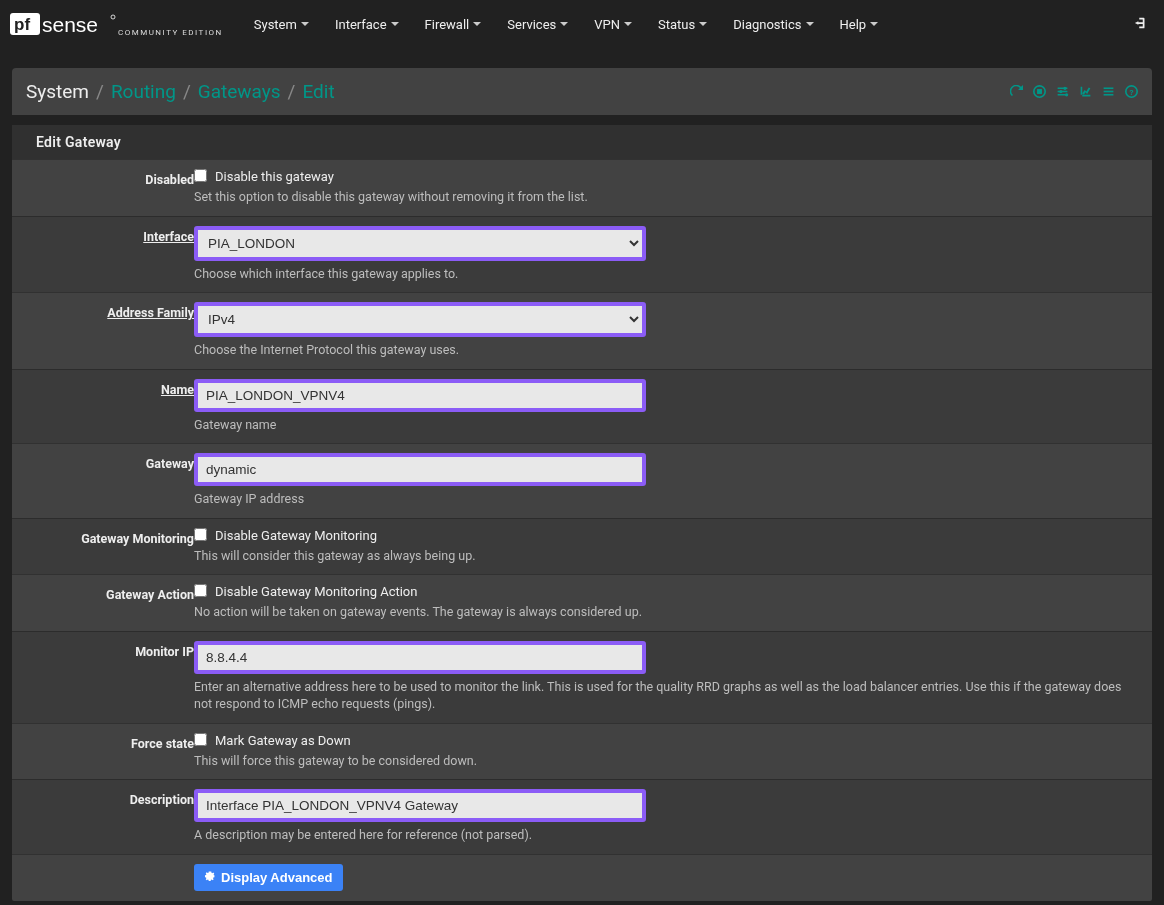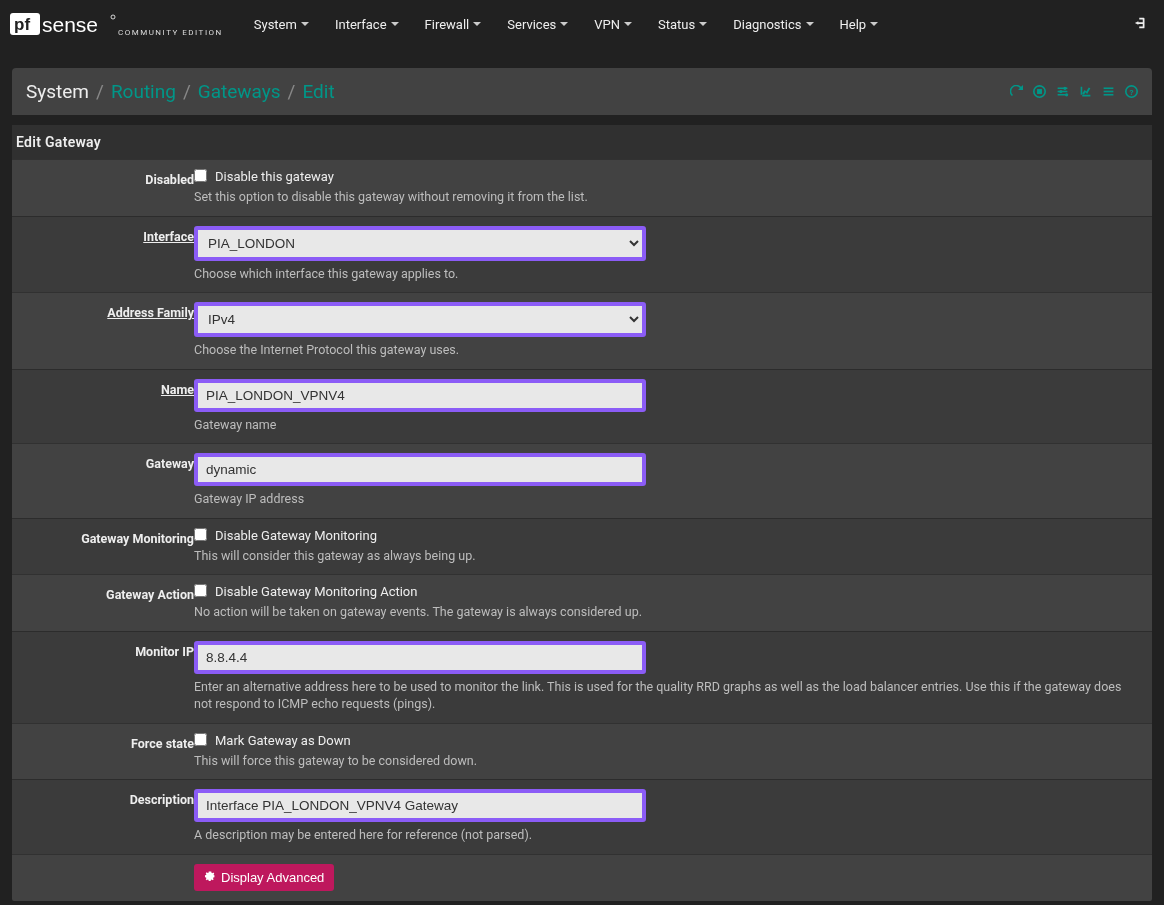--- a/index.html
+++ b/index.html
@@ -64,21 +64,21 @@
   .header-icons{margin-left:auto;display:flex;gap:10px;color:var(--link);align-items:center;}
   .header-icons span{cursor:pointer;display:inline-flex;}
   
   .panel{
     margin:10px 12px 0 12px;
     background:var(--panel-bg);
     border-radius:2px;
   }
   .panel-title{
     background:var(--panel-header);
-    padding:9px 4px;
+    padding:9px 24px;
     font-size:14px;font-weight:600;
     letter-spacing:.3px;
   }
   .form-row{
     display:flex;align-items:flex-start;
     padding:9px 12px 10px 12px;
     border-top:1px solid rgba(0,0,0,.25);
   }
   .form-row.alt{background:var(--row-alt);}
   .form-label{
@@ -104,21 +104,21 @@
   }
   select.form-control{
     padding:5px 6px;
   }
   .btn{
     display:inline-flex;align-items:center;gap:5px;
     padding:6px 10px;
     border:none;border-radius:3px;
     font-size:13px;color:#fff;cursor:pointer;
   }
-  .btn-primary{background:#be185d;}
+  .btn-primary{background:#3b82f6;font-weight:bold;}
   .btn-success{background:var(--btn-success);}
   .save-row{
     margin:12px 12px 0 12px;
     padding:6px 0 20px 196px;
   }
   svg{fill:currentColor;}
 </style>
 </head>
 <body>
 

